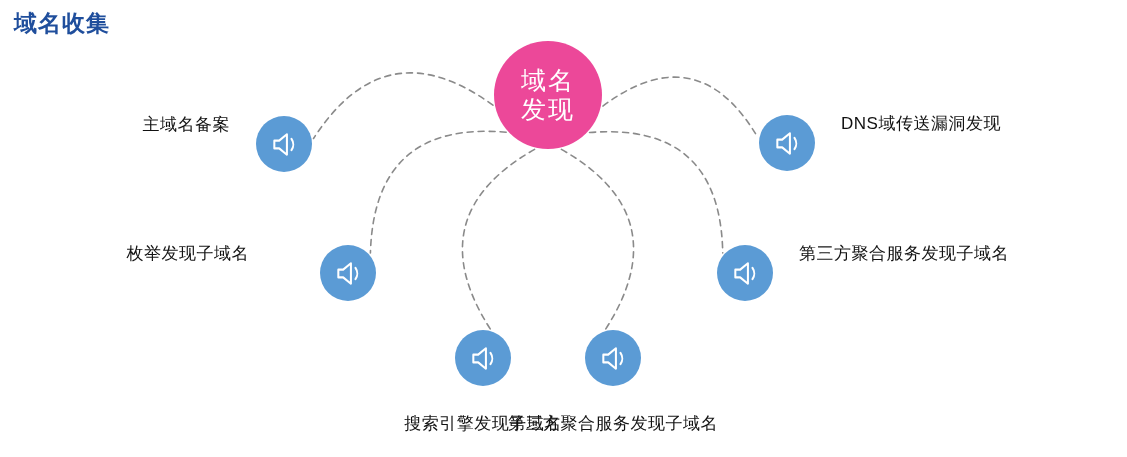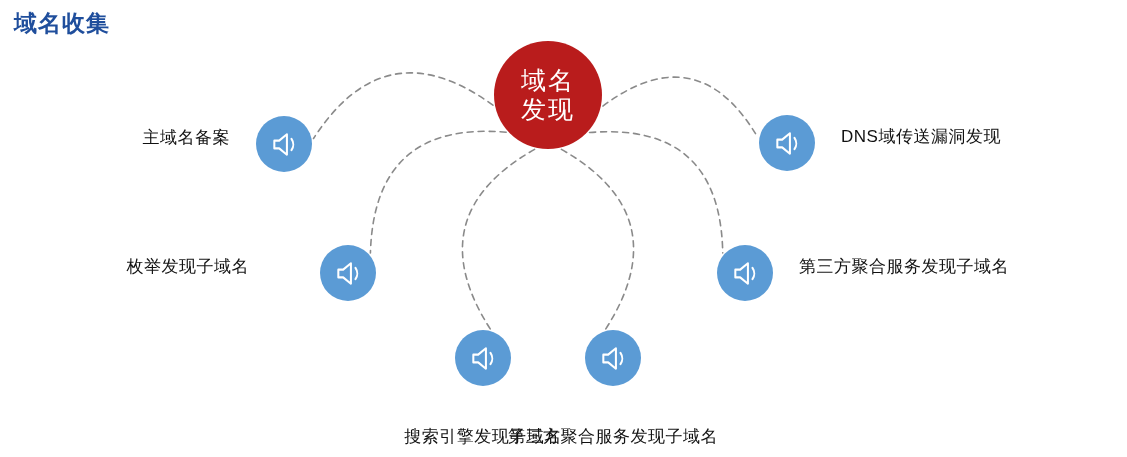--- a/index.html
+++ b/index.html
@@ -64,21 +64,20 @@
     align-items: center;
     justify-content: center;
   }
   .node svg { display: block; }
   .node-label {
     position: absolute;
     font-size: 17px;
     color: #111111;
     white-space: nowrap;
     letter-spacing: 0.5px;
-    margin-top: 13px;
   }
   .lbl-right { text-align: right; }
   .lbl-left  { text-align: right; }
   .lbl-center{ text-align: center; }
 </style>
 </head>
 <body>
 
 <div id="canvas" style="background: rgb(255, 255, 255);">
 
@@ -88,21 +87,21 @@
     <g id="edge-group" fill="none" stroke="#8a8a8a" stroke-width="1.6" stroke-dasharray="6 5" stroke-linecap="round">
         <path d="M 492.9403613354822 105.21940263091429 Q 385.5782981671655 26.832361325033688 313.4962349988488 138.52532001915307"></path>
         <path d="M 602.9036645895308 106.02667740710241 Q 697.5254935654268 35.51976439807733 757.5873225413228 137.09285138905227"></path>
         <path d="M 506.1681658398862 132.2303324025013 Q 374.209038498545 120.64275573629493 370.4099111572038 253.0551790700886"></path>
         <path d="M 589.5509785816005 132.54352379454252 Q 720.2257628850144 121.79546088087592 722.7405471884283 252.88739796720935"></path>
         <path d="M 534.5639656684953 149.3642619874732 Q 417.700920601615 215.72027510423484 490.1978755347347 328.8762882209965"></path>
         <path d="M 561.4360343315047 149.3642619874732 Q 678.299079398385 215.72027510423484 605.8021244652653 328.8762882209965"></path>
       </g>
   </svg>
 
-  <div class="hub" style="width: 108px; height: 108px; left: 494px; top: 41px; background: #b91c1c; color: rgb(255, 255, 255);">
+  <div class="hub" style="width: 108px; height: 108px; left: 494px; top: 41px; background: #ec4899; color: rgb(255, 255, 255);">
     <span class="hub-line">域名</span>
     <span class="hub-line">发现</span>
   </div>
 
   <div id="nodes-layer">
       <div class="node" style="width: 56px; height: 56px; left: 256px; top: 116px; background: rgb(91, 155, 213);">
         <span>
           <svg width="31" height="31" viewBox="0 0 32 32" fill="none" stroke="#ffffff" stroke-width="2.1" stroke-linejoin="round" stroke-linecap="round" aria-hidden="true">
             <path d="M18.5 5.5 L10.5 12 L5.5 12 L5.5 20 L10.5 20 L18.5 26.5 Z"></path>
             <path d="M23.2 10.2 C25.6 13.6 25.6 18.4 23.2 21.8"></path>

